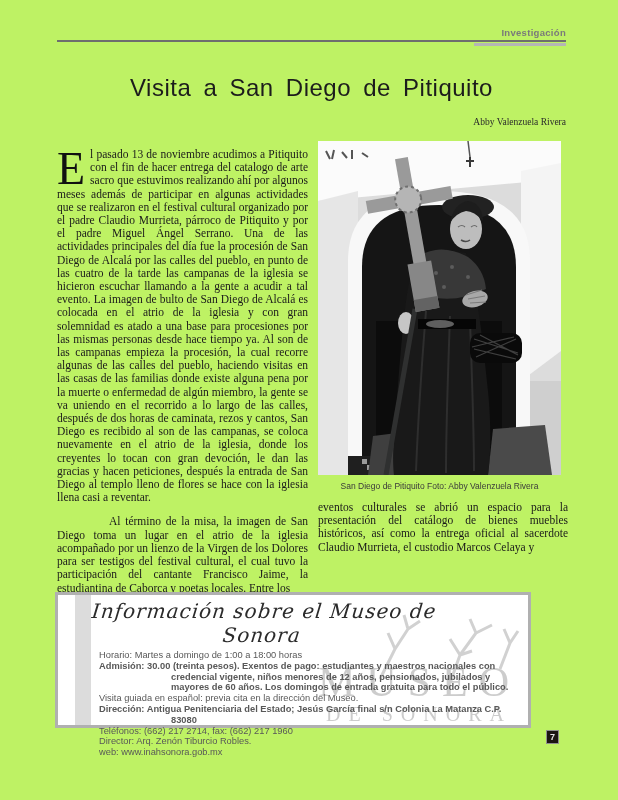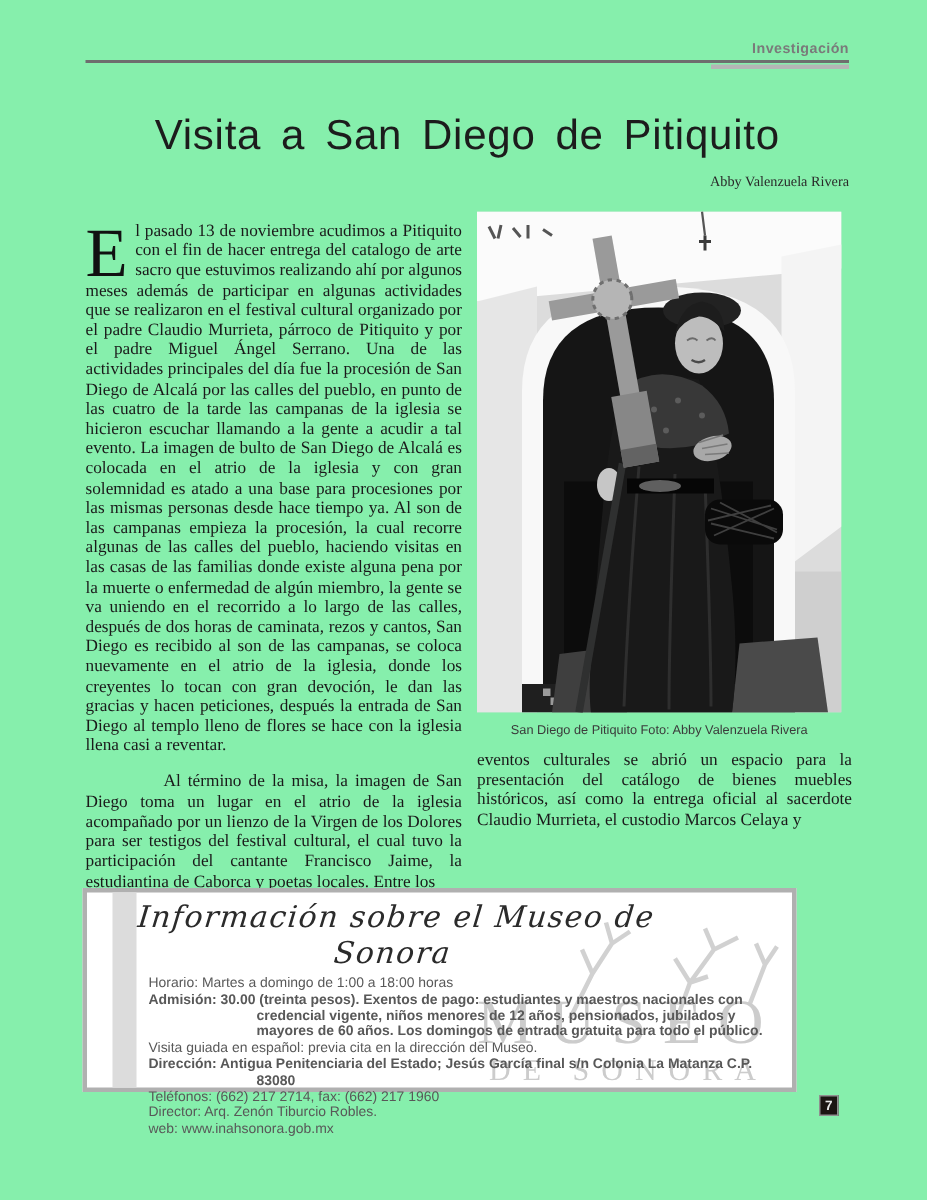--- a/index.html
+++ b/index.html
@@ -1,33 +1,33 @@
 <!DOCTYPE html>
 <html><head>
 <meta charset="utf-8">
 <style>
   html,body { margin:0; padding:0; background:#f2f2f2; }
   .page {
     position:relative; width:618px; height:800px; margin:0 auto;
-    background:#86efac; overflow:hidden;
+    background:#bef264; overflow:hidden;
     font-family:"Liberation Serif", serif; color:#1a1a1a;
   }
   
   .section-label {
     position:absolute; top:27px; right:52px;
     font-family:"Liberation Sans", sans-serif; font-size:9.5px; font-weight:bold;
     color:#7a7a7a; letter-spacing:.3px;
   }
   .header-rule { position:absolute; left:57px; top:40px; width:509px; height:2px; background:#6e6e6e; }
   .header-rule-accent { position:absolute; right:52px; top:43px; width:92px; height:3px; background:#b5b5b5; }
   
   .article-title {
     position:absolute; left:57px; top:74px; width:509px;
     text-align:center; font-family:"Liberation Sans", sans-serif;
-    font-size:28px; font-weight:normal; color:#1c1c1c;
+    font-size:24px; font-weight:normal; color:#1c1c1c;
     letter-spacing:.5px; word-spacing:5px;
   }
   .author {
     position:absolute; top:117px; right:52px;
     font-family:Liberation Serif, serif; font-size:9.5px; color:#2a2a2a;
   }
   
   .col-left  { position:absolute; left:57px;  top:148px; width:251px; }
   .col-right { position:absolute; left:318px; top:501px; width:250px; }
   .body-par {

